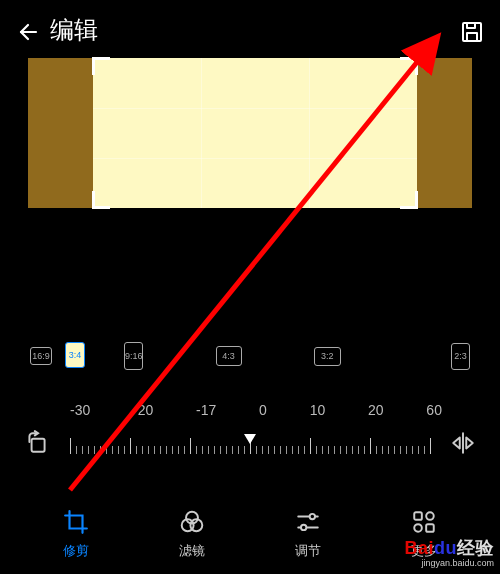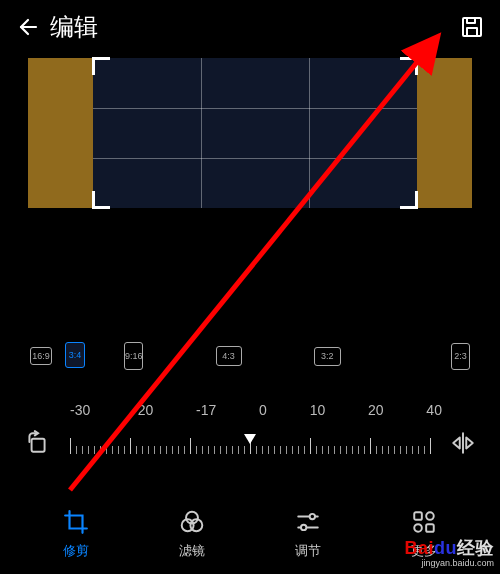--- a/index.html
+++ b/index.html
@@ -1,29 +1,29 @@
 <!DOCTYPE html>
 <html><head>
 <meta charset="utf-8">
 <style>
   html,body{margin:0;padding:0;background:#000;width:500px;height:574px;overflow:hidden;font-family:-apple-system,"PingFang SC","Microsoft YaHei",sans-serif;}
   *{box-sizing:border-box;}
   .screen{position:relative;width:500px;height:574px;background:#000;}
 
   
-  .header{display:flex;align-items:center;height:54px;padding:0 14px;color:#fff;}
+  .header{display:flex;align-items:flex-end;height:54px;padding:8px 14px;color:#fff;}
   .back{width:28px;height:28px;display:flex;align-items:center;justify-content:center;}
   .title{font-size:24px;margin-left:8px;font-weight:500;}
   .spacer{flex:1;}
   .save{width:28px;height:28px;display:flex;align-items:center;justify-content:center;}
 
   
   .crop-area{position:relative;margin:4px 28px 0 28px;height:150px;}
   .full-img{position:absolute;inset:0;background:#906a1d;}
-  .sel{position:absolute;top:0;bottom:0;left:65px;right:55px;background:#0f172a;text-align:center;}
+  .sel{position:absolute;top:0;bottom:0;left:65px;right:55px;background:#fef9c3;text-align:center;}
   .sel-col{position:absolute;top:0;bottom:0;width:1px;background:rgba(255,255,255,0.35);}
   .sel-row{position:absolute;left:0;right:0;height:1px;background:rgba(255,255,255,0.35);}
   .corner{position:absolute;width:18px;height:18px;border:3px solid #fff;}
   .corner.tl{top:-1px;left:-1px;border-right:none;border-bottom:none;}
   .corner.tr{top:-1px;right:-1px;border-left:none;border-bottom:none;}
   .corner.bl{bottom:-1px;left:-1px;border-right:none;border-top:none;}
   .corner.br{bottom:-1px;right:-1px;border-left:none;border-top:none;}
 
   
   .ratio-strip{position:absolute;top:342px;left:0;right:0;display:flex;align-items:center;justify-content:space-between;padding:0 30px;}
@@ -136,21 +136,21 @@
           <polygon points="15 7 21 12 15 17"></polygon>
         </svg>
     </div>
     <div class="ruler-labels">
       <span>-30</span>
       <span>-20</span>
       <span>-17</span>
       <span>0</span>
       <span>10</span>
       <span>20</span>
-      <span>40</span>
+      <span>60</span>
     </div>
     <div class="ruler">
       <div class="ruler-ticks" id="ruler-ticks">
           <div class="tick major" style="left: 0%;"></div>
           <div class="tick" style="left: 1.66667%;"></div>
           <div class="tick" style="left: 3.33333%;"></div>
           <div class="tick" style="left: 5%;"></div>
           <div class="tick" style="left: 6.66667%;"></div>
           <div class="tick" style="left: 8.33333%;"></div>
           <div class="tick" style="left: 10%;"></div>

